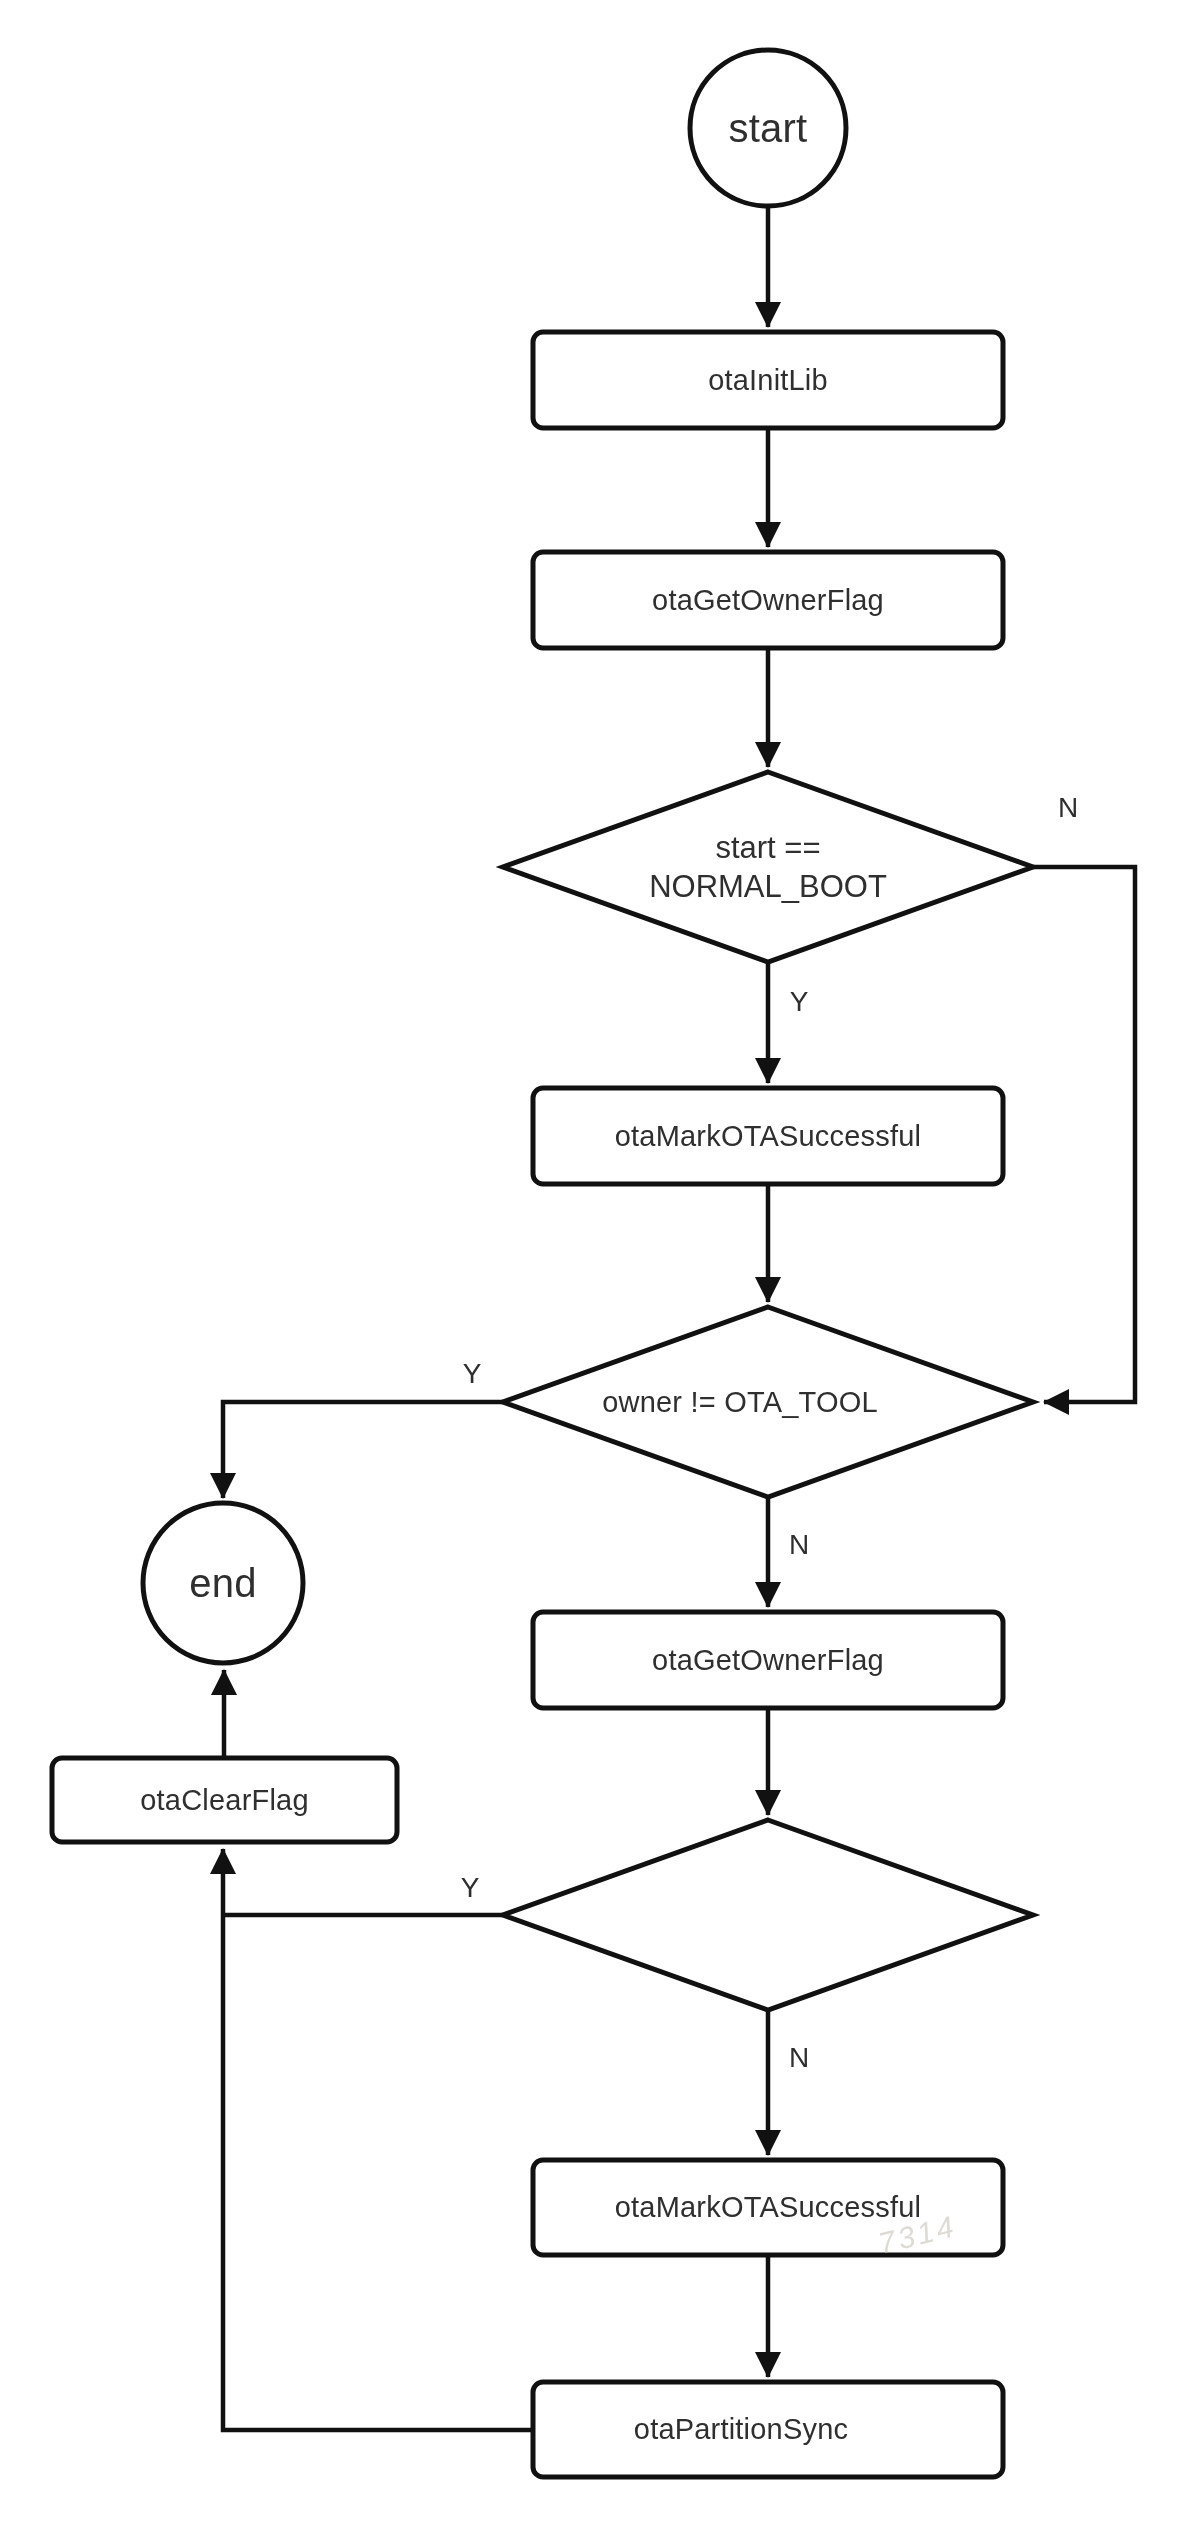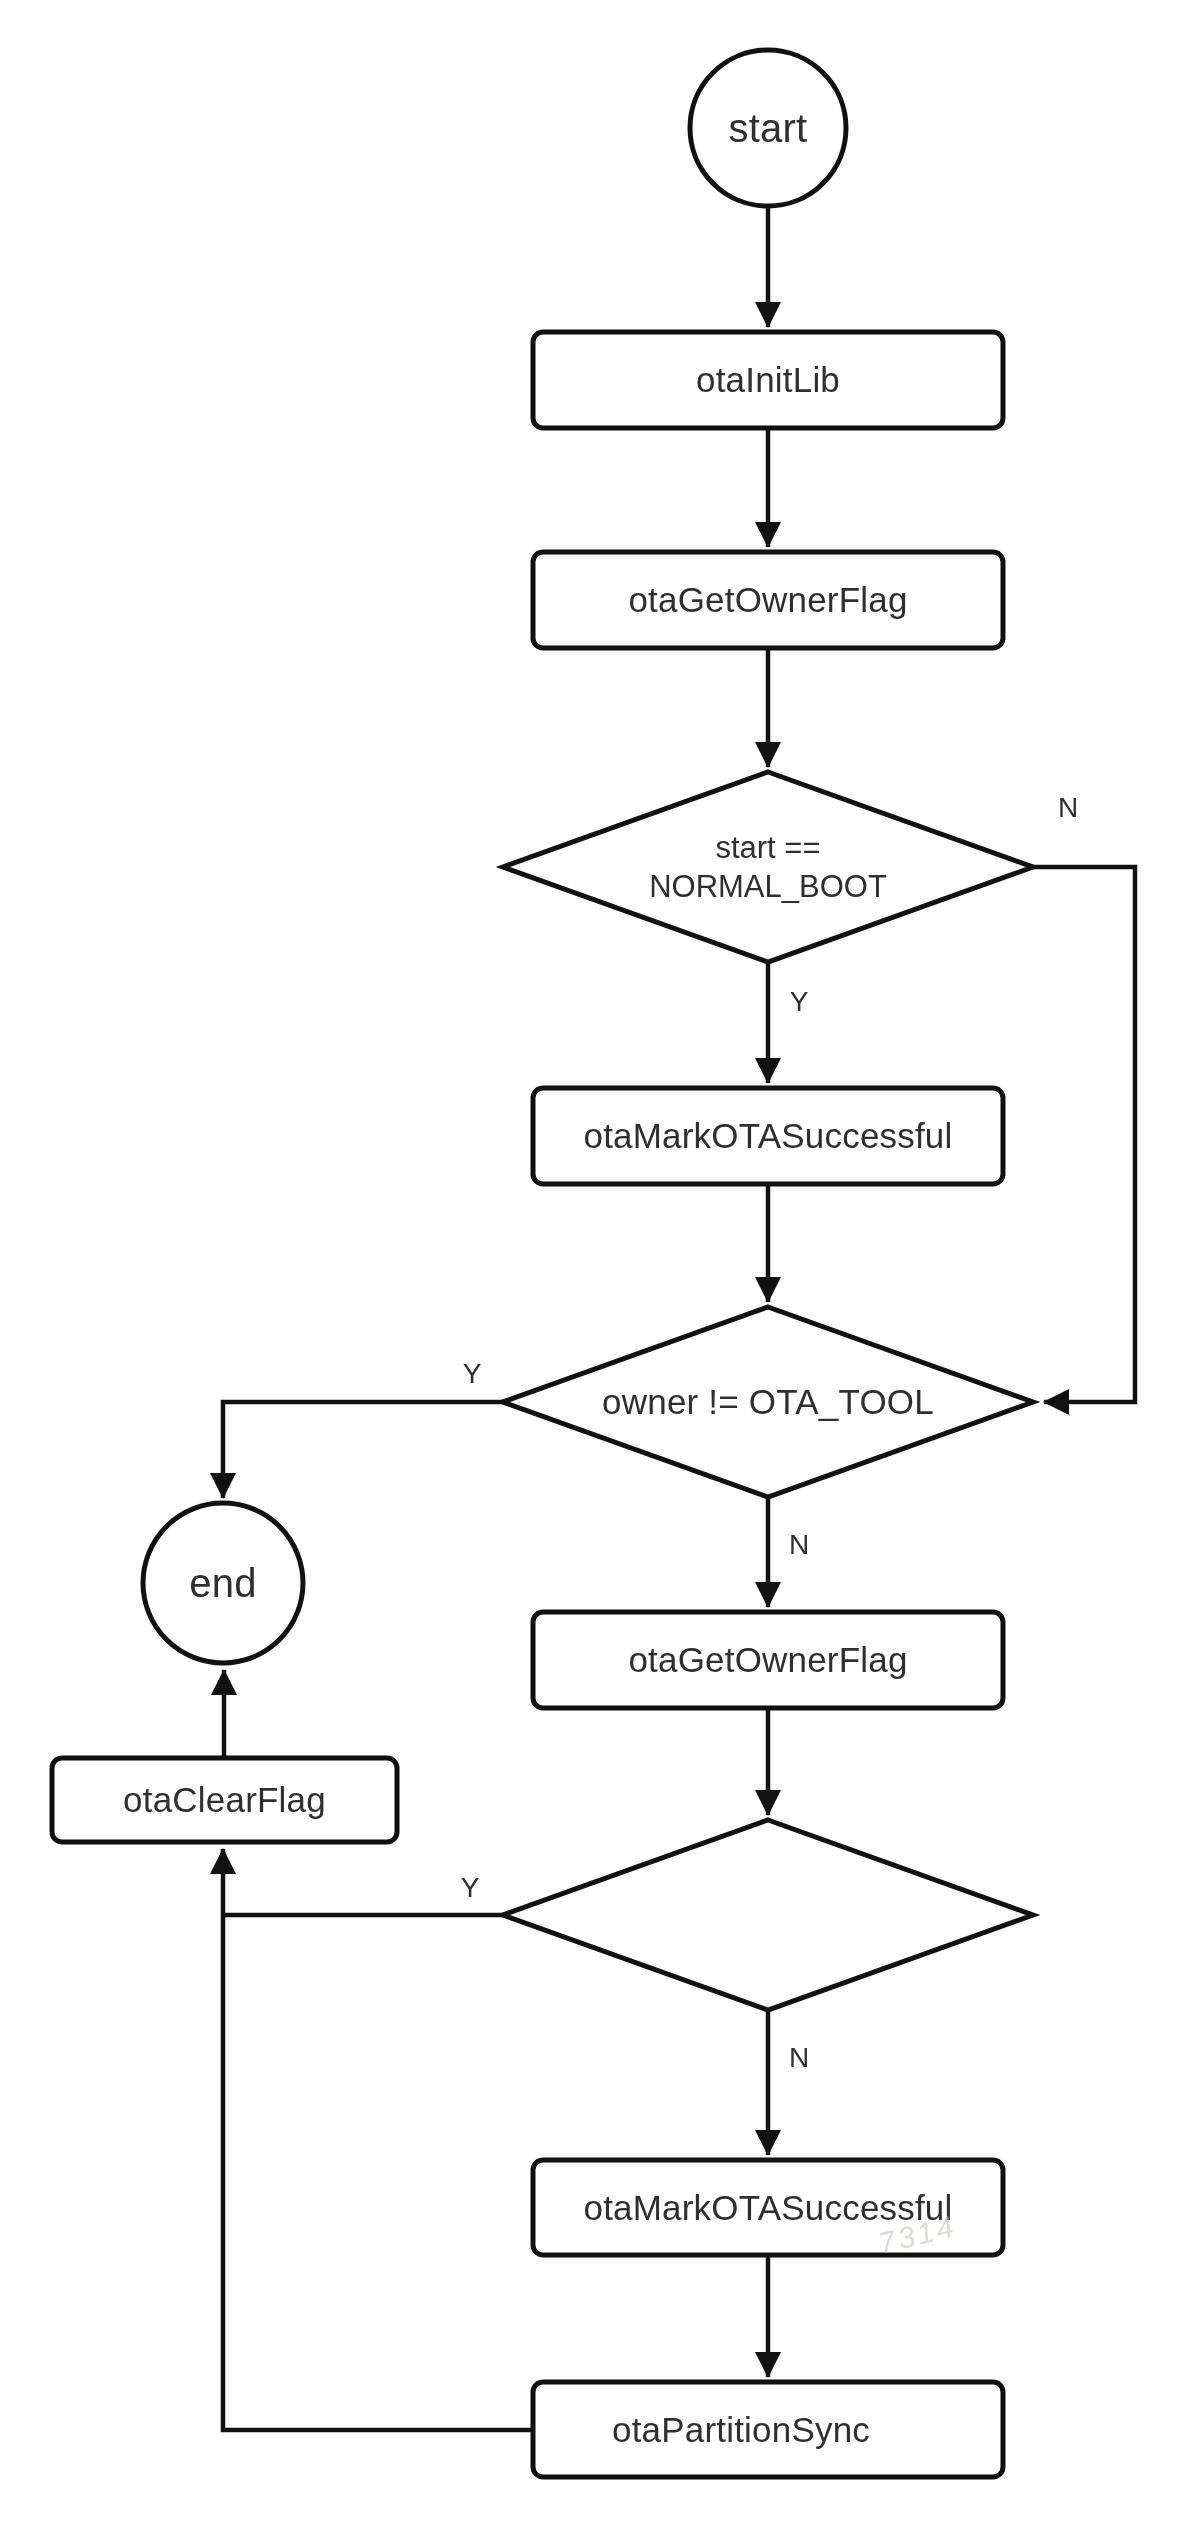--- a/index.html
+++ b/index.html
@@ -18,21 +18,21 @@
     color:var(--text);
     overflow:hidden;
   }
   svg.wires{position:absolute;left:0;top:0;width:1200px;height:2532px;}
   .lbl{
     position:absolute;
     display:flex;
     align-items:center;
     justify-content:center;
     text-align:center;
-    font-size:35px;
+    font-size:29px;
     color:var(--text);
     letter-spacing:0.2px;
     white-space:nowrap;
   }
   .lbl.small{font-size:40px;}
   .branch{
     position:absolute;
     width:40px;height:36px;
     display:flex;align-items:center;justify-content:center;
     font-size:28px;color:var(--text);
@@ -111,21 +111,21 @@
   <div class="lbl small" style="left:690px;top:90px;width:156px;height:76px;">start</div>
   <div class="lbl" style="left:533px;top:332px;width:470px;height:96px;">otaInitLib</div>
   <div class="lbl" style="left:533px;top:552px;width:470px;height:96px;">otaGetOwnerFlag</div>
 
   <div class="diamond-text" style="left:533px;top:815px;width:470px;height:104px;">
     <span>start ==</span>
     <span>NORMAL_BOOT</span>
   </div>
 
   <div class="lbl" style="left:533px;top:1088px;width:470px;height:96px;">otaMarkOTASuccessful</div>
-  <div class="lbl" style="left:533px;top:1354px;width:470px;height:96px;">owner != OTA_TOOL</div>
+  <div class="lbl" style="left:505px;top:1354px;width:470px;height:96px;">owner != OTA_TOOL</div>
   <div class="lbl small" style="left:145px;top:1545px;width:156px;height:76px;">end</div>
   <div class="lbl" style="left:533px;top:1612px;width:470px;height:96px;">otaGetOwnerFlag</div>
   <div class="lbl" style="left:52px;top:1758px;width:345px;height:84px;">otaClearFlag</div>
 
 
   <div class="lbl" style="left:533px;top:2160px;width:470px;height:95px;">otaMarkOTASuccessful</div>
   <div class="lbl" style="left:506px;top:2382px;width:470px;height:95px;">otaPartitionSync</div>
 
   <div class="branch" style="left:1048px;top:790px;">N</div>
   <div class="branch" style="left:779px;top:984px;">Y</div>

